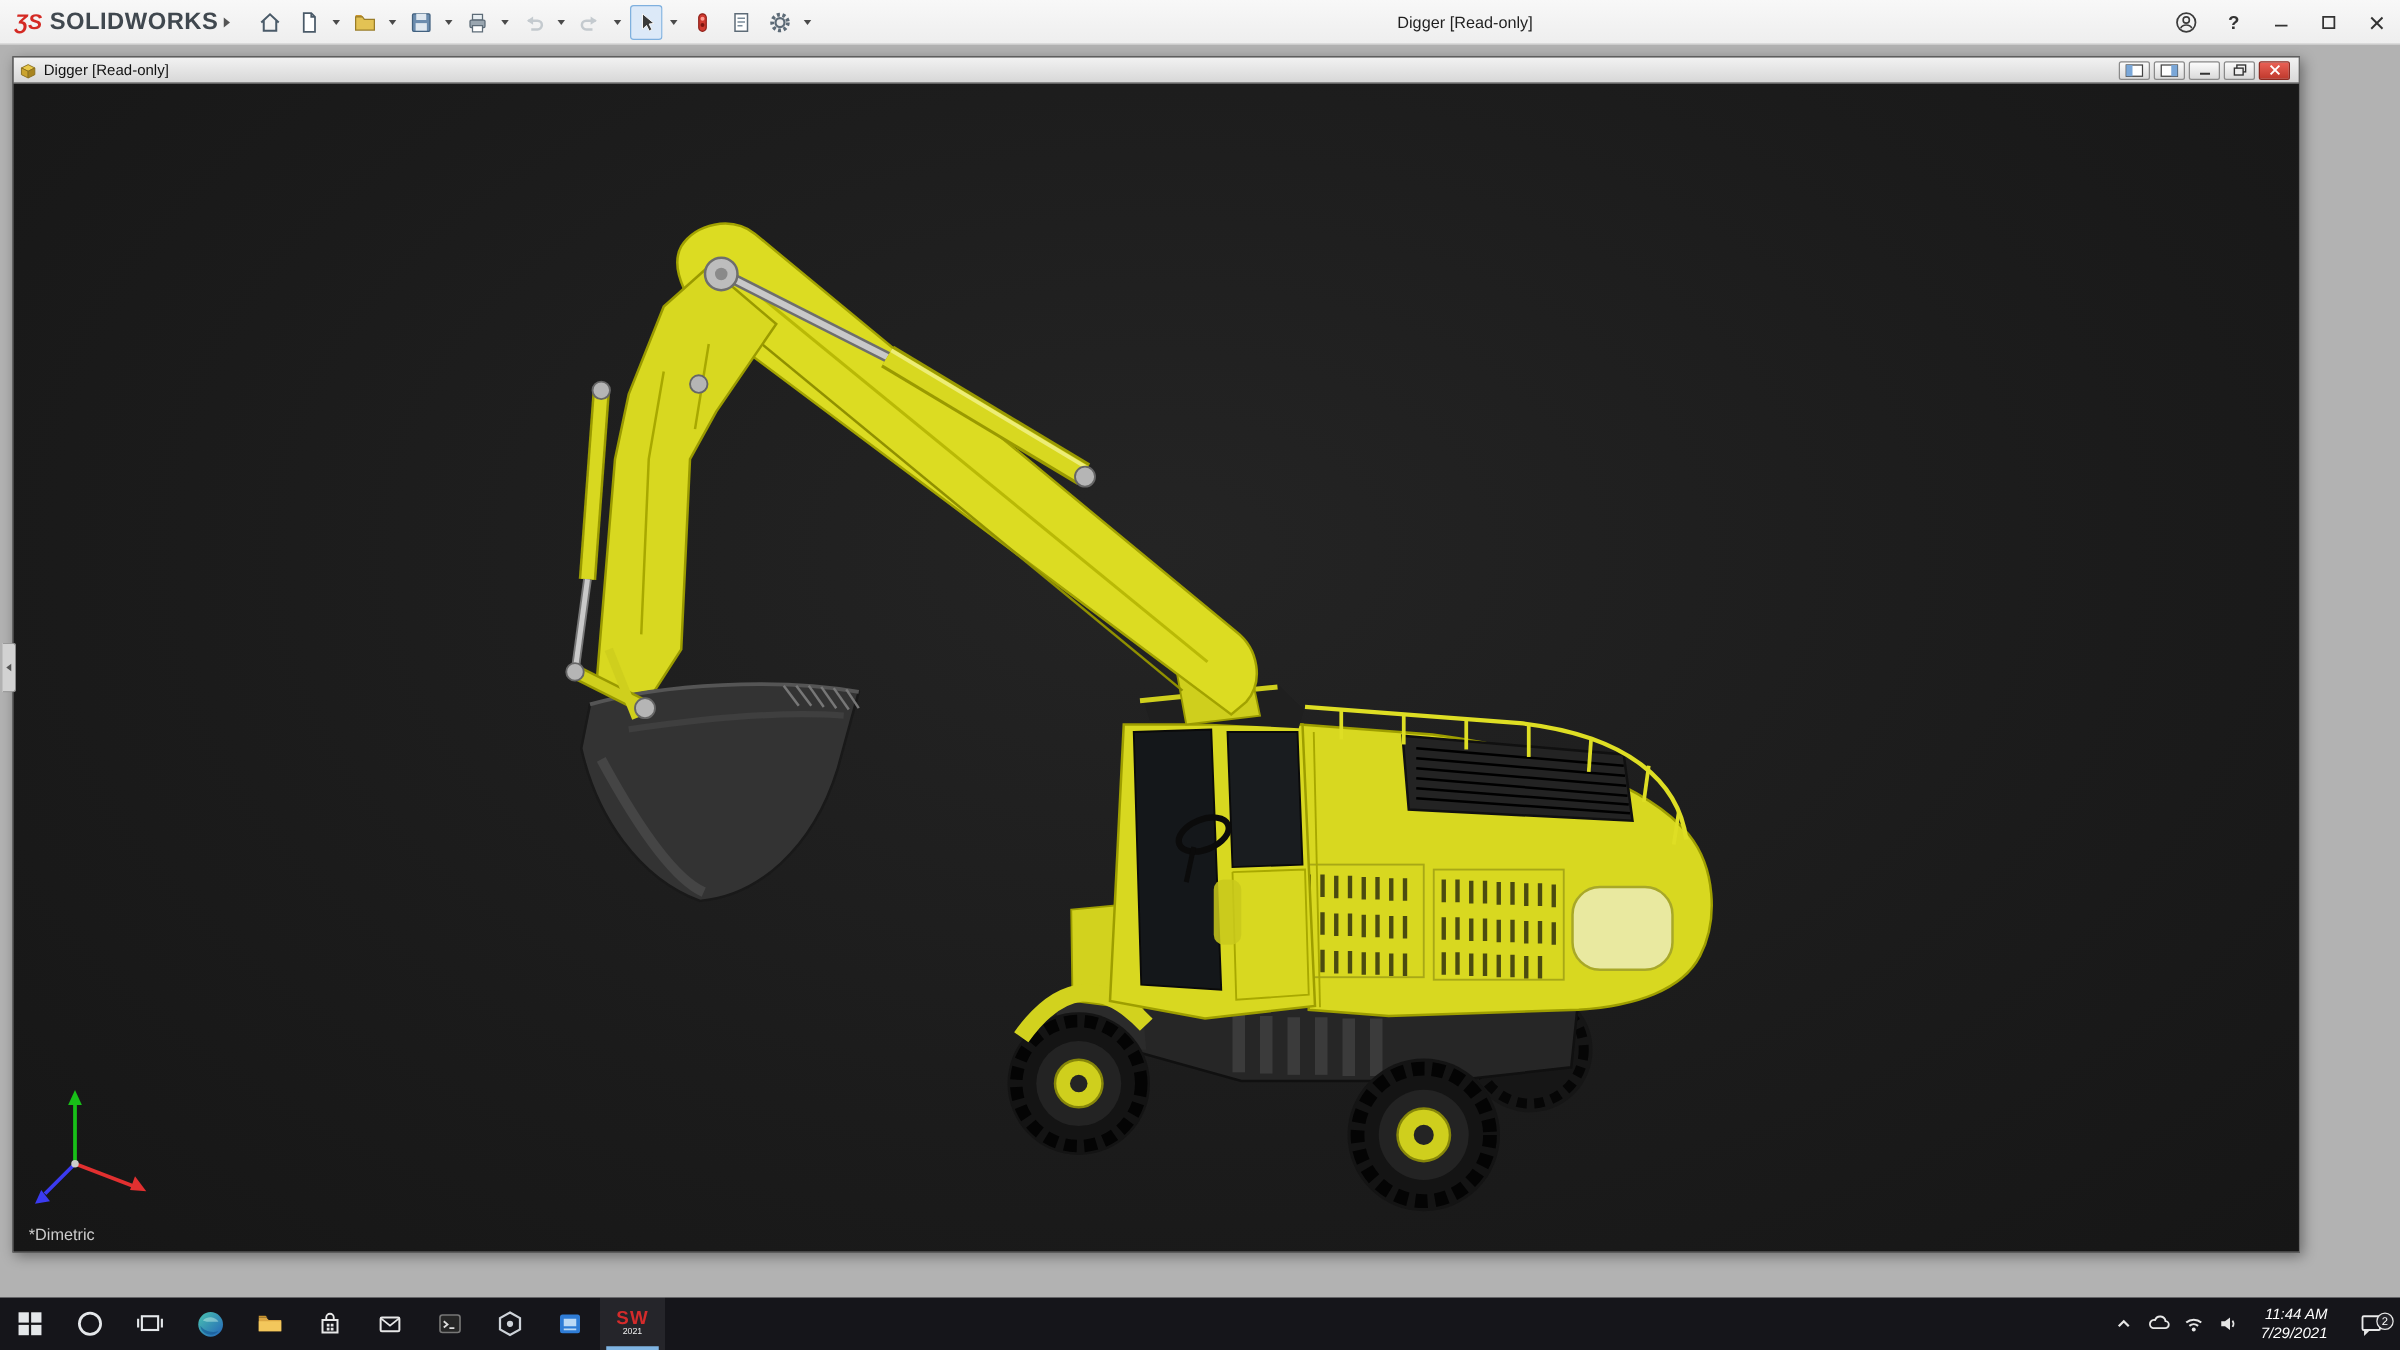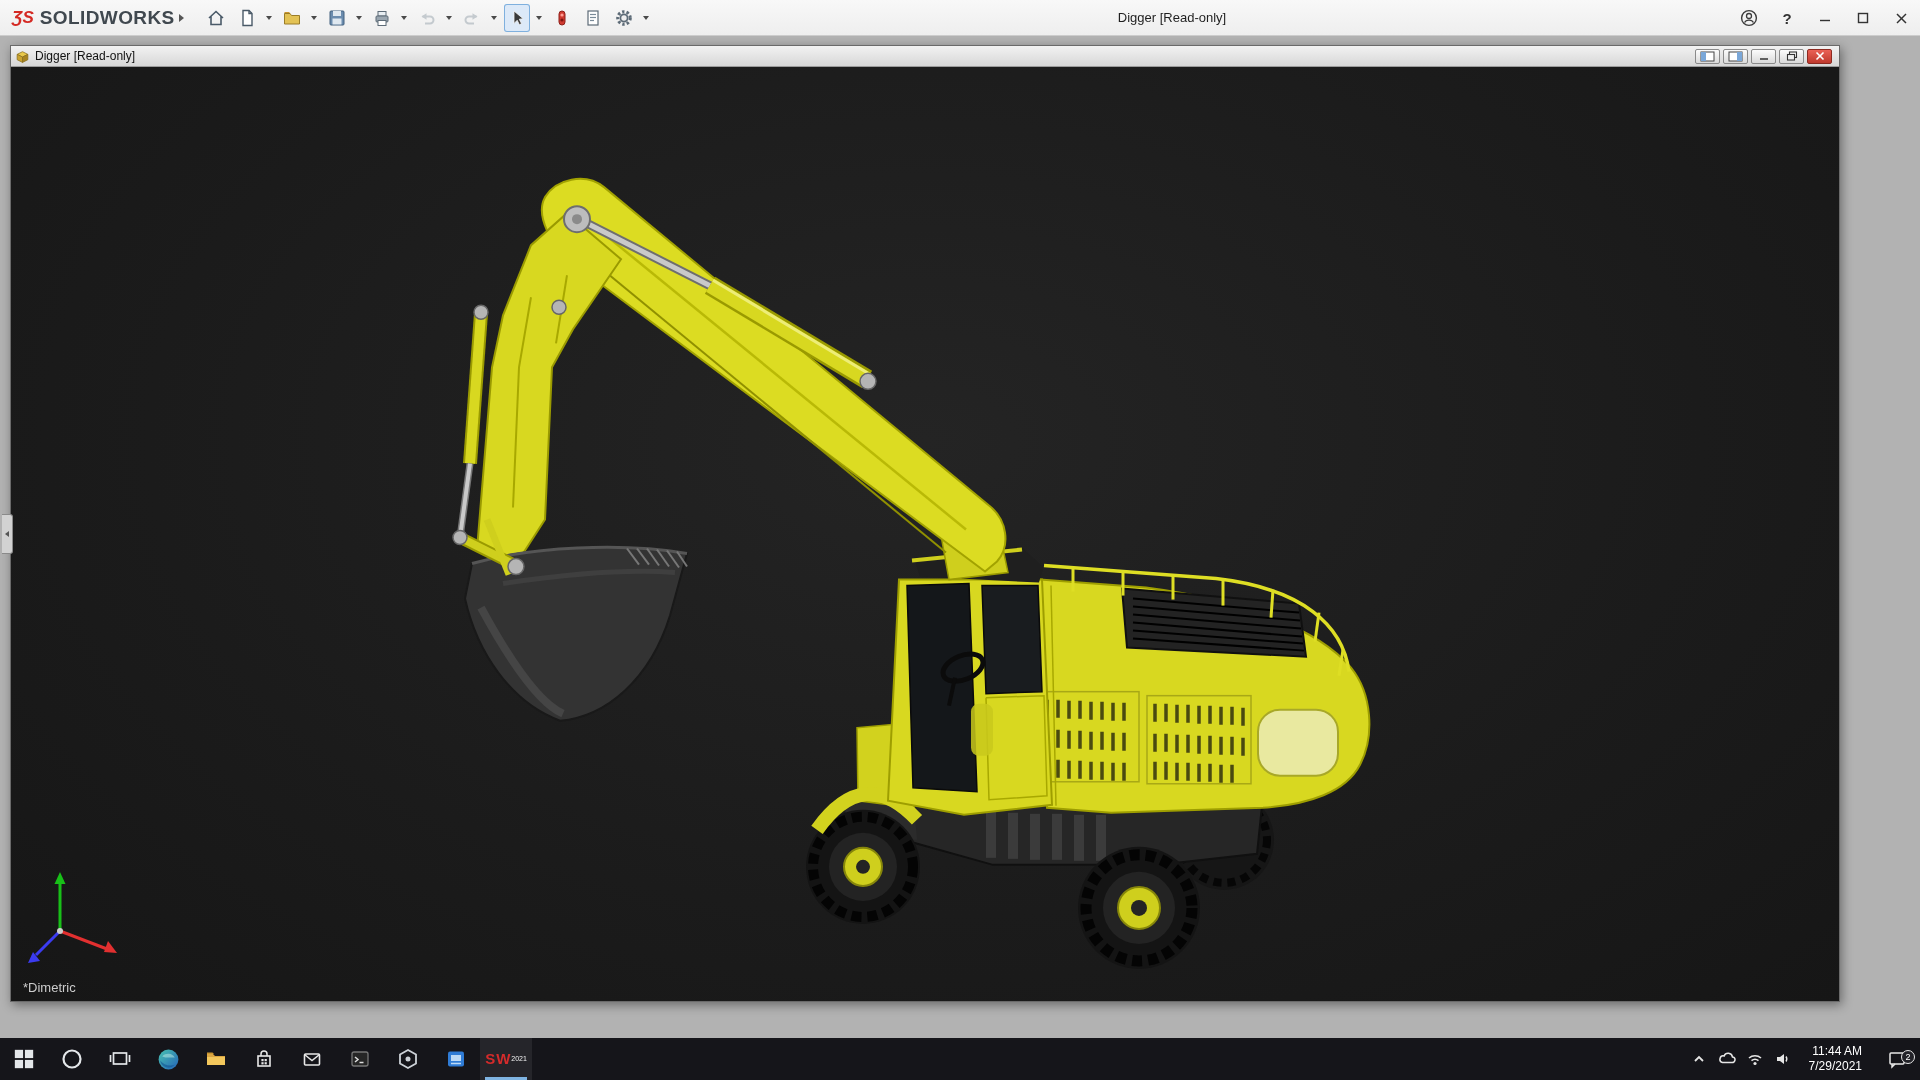--- a/index.html
+++ b/index.html
@@ -51,29 +51,29 @@
 
   
   .taskbar { position:absolute; left:0; right:0; bottom:0; height:42px; background:#15151a;
     display:flex; align-items:stretch; z-index:6; }
   .tk-btn { width:48px; display:flex; align-items:center; justify-content:center; }
   .search { width:336px; background:#ffffff; border:1px solid #8a8a8a; display:flex; align-items:center;
     gap:9px; padding:0 11px; }
   .search input { border:none; outline:none; background:transparent; width:100%; font-size:13.5px; color:#333;
     font-family:"Liberation Sans", sans-serif; }
   .search input::placeholder { color:#5d5d5d; opacity:1; }
-  .sw-btn { width:52px; display:flex; align-items:center; justify-content:center;
+  .sw-btn { width:52px; display:flex; flex-direction:column; align-items:center; justify-content:center;
     position:relative; background:rgba(255,255,255,.07); }
   .sw-btn::after { content:""; position:absolute; left:5px; right:5px; bottom:0; height:3px; background:#7fb4e2; }
   .sw-label { color:#d42b2b; font-weight:bold; font-size:15px; line-height:14px; letter-spacing:1px; }
   .sw-year { color:#f0f0f0; font-size:7px; line-height:8px; }
   .tray { margin-left:auto; display:flex; align-items:center; }
   .tray .tk-btn { width:28px; }
   .clock { display:flex; flex-direction:column; align-items:flex-end; justify-content:center;
-    color:#ffffff; font-size:12px; line-height:15px; padding:0 12px; }
+    color:#ffffff; font-size:12px; line-height:15px; padding:0 12px;font-style:italic; }
   .action-btn { width:46px; position:relative; display:flex; align-items:center; justify-content:center; }
   .badge { position:absolute; right:5px; bottom:5px; min-width:14px; height:14px; border-radius:7px;
     background:#222228; border:1px solid #e8e8e8; color:#fff; font-size:9px;
     display:flex; align-items:center; justify-content:center; padding:0 2px; }
 </style>
 </head>
 <body>
 
 <div class="screen">
 

